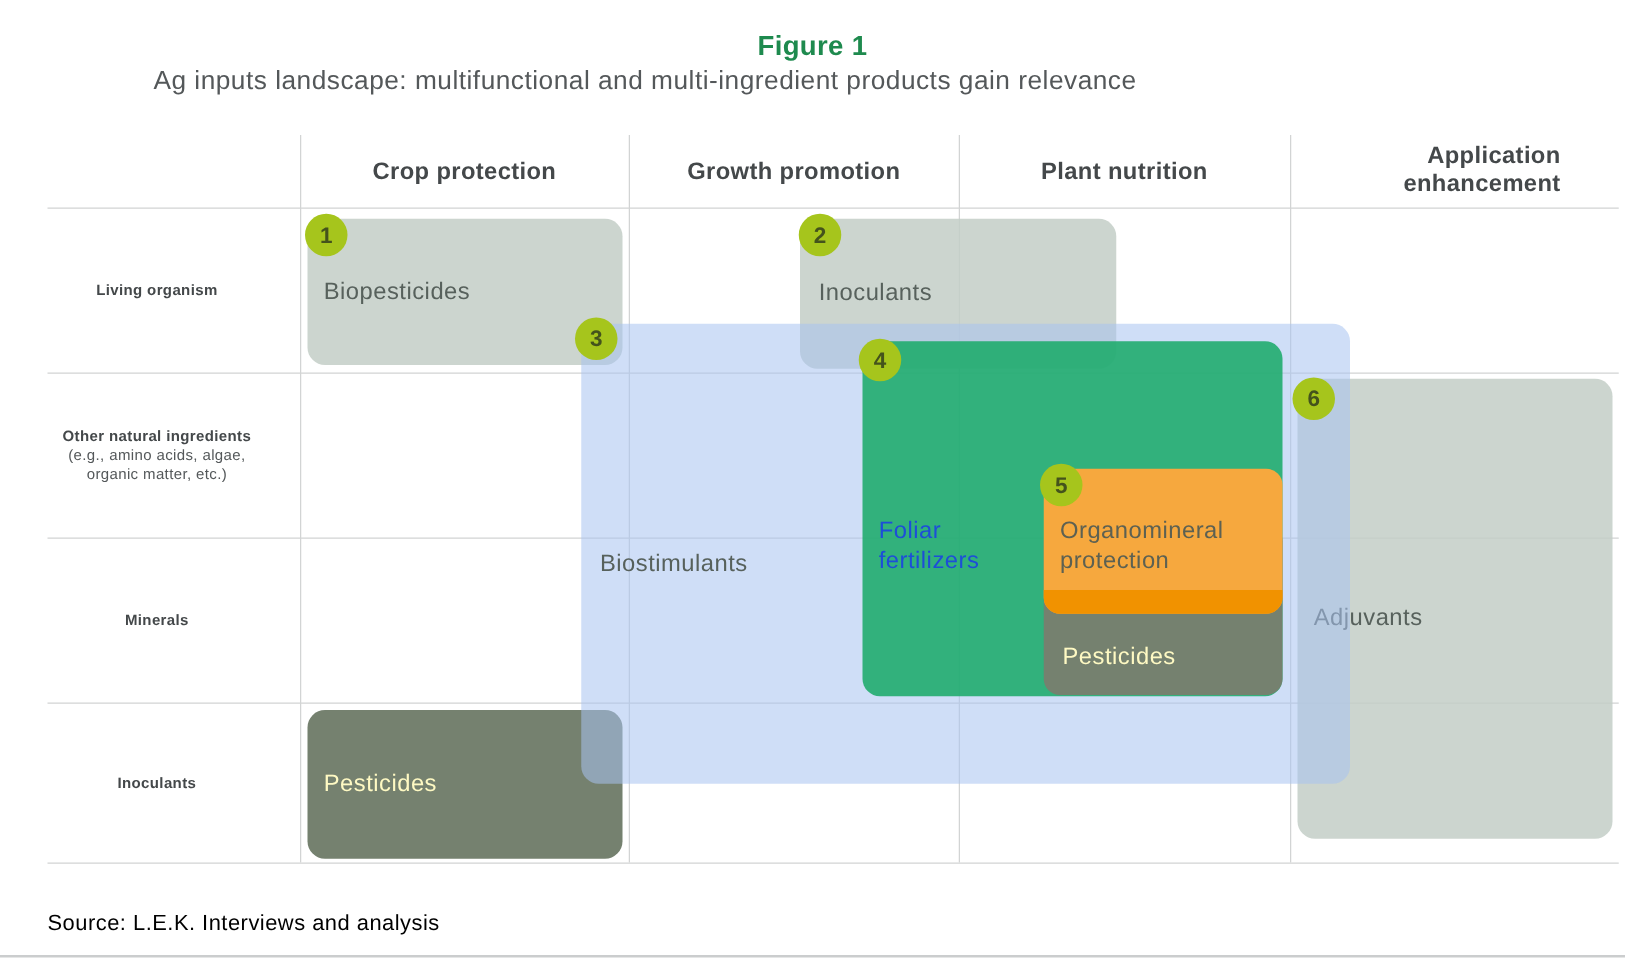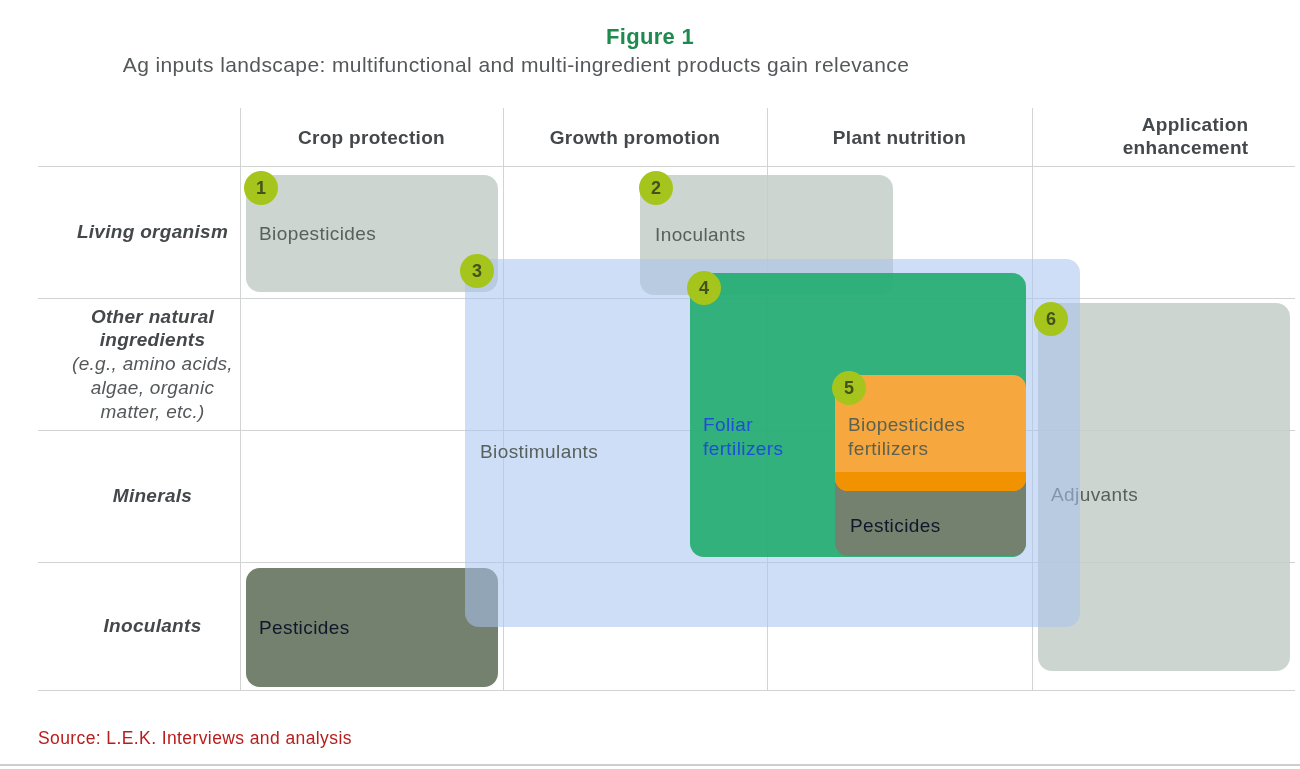--- a/index.html
+++ b/index.html
@@ -16,47 +16,47 @@
     font-size:21px;color:#54585a;letter-spacing:.4px;
   }
   .vline{position:absolute;width:1px;background:#d2d4d4;}
   .hline{position:absolute;height:1px;background:#d2d4d4;}
   .colhead{
     position:absolute;display:flex;align-items:center;justify-content:center;
     font-size:19px;font-weight:bold;color:#44484a;text-align:center;
     letter-spacing:.3px;line-height:1.2;
   }
   .rowlabel{
-    position:absolute;display:flex;flex-direction:column;align-items:flex-end;justify-content:center;
-    font-size:19px;color:#44484a;text-align:center;letter-spacing:.3px;line-height:1.25;font-style:italic;
+    position:absolute;display:flex;flex-direction:column;align-items:flex-start;justify-content:center;
+    font-size:12px;color:#44484a;text-align:center;letter-spacing:.3px;line-height:1.25;
   }
   .rowlabel .b{font-weight:bold;width:175px;}
   .rowlabel .s{font-weight:normal;width:175px;color:#54585a;}
   .box{position:absolute;border-radius:14px;}
   .box-lite{background:rgba(195,206,199,0.85);}
   .box-dark{background:#75816f;}
   .box-blue{background:rgba(167,195,240,0.55);}
   .box-green{background:rgba(32,172,110,0.9);}
   .box-orange{background:#f6a83e;border-radius:13px;}
   .orange-band{
     position:absolute;left:0;right:0;bottom:0;height:19px;background:#f19200;
     border-radius:0 0 13px 13px;
   }
   .boxlabel{
     position:absolute;font-size:19px;color:#57615c;letter-spacing:.4px;line-height:1.25;white-space:nowrap;
   }
   .boxlabel.wrap{white-space:normal;}
-  .boxlabel.white{color:#0f172a;}
+  .boxlabel.white{color:#fef9c3;}
   .badge{
     position:absolute;width:34px;height:34px;border-radius:50%;background:#a6c51c;
     display:flex;align-items:center;justify-content:center;
     font-size:18px;font-weight:bold;color:#44531c;
   }
   .source{
-    position:absolute;left:38px;top:728px;font-size:17.5px;color:#b91c1c;letter-spacing:.4px;
+    position:absolute;left:38px;top:728px;font-size:17.5px;color:#000000;letter-spacing:.4px;
   }
   .bottom-rule{position:absolute;left:0;top:764px;width:1300px;height:2px;background:#cbcdce;}
 </style>
 </head>
 <body>
 
 <div id="canvas">
 
   <div class="fig-label">Figure 1</div>
   <div class="fig-title">Ag inputs landscape: multifunctional and multi-ingredient products gain relevance</div>
@@ -119,21 +119,21 @@
   <div class="box box-green" style="left:690px;top:273px;width:336px;height:284px;">
     <span class="boxlabel wrap" style="left:13px;top:140px;width:130px;color:#1d4ed8;">Foliar fertilizers</span>
   </div>
 
   <div class="box box-dark" style="left:835px;top:420px;width:191px;height:136px;border-radius:13px;">
     <span class="boxlabel white" style="left:15px;bottom:18px;">Pesticides</span>
   </div>
 
   <div class="box box-orange" style="left:835px;top:375px;width:191px;height:116px;">
     <div class="orange-band"></div>
-    <span class="boxlabel wrap" style="left:13px;top:38px;width:168px;color:#5d6152;">Biopesticides fertilizers</span>
+    <span class="boxlabel wrap" style="left:13px;top:38px;width:168px;color:#5d6152;">Organomineral protection</span>
   </div>
 
   <div class="badge" style="left:244px;top:171px;">
       <span>1</span>
     </div>
   <div class="badge" style="left:639px;top:171px;">
       <span>2</span>
     </div>
   <div class="badge" style="left:460px;top:254px;">
       <span>3</span>

